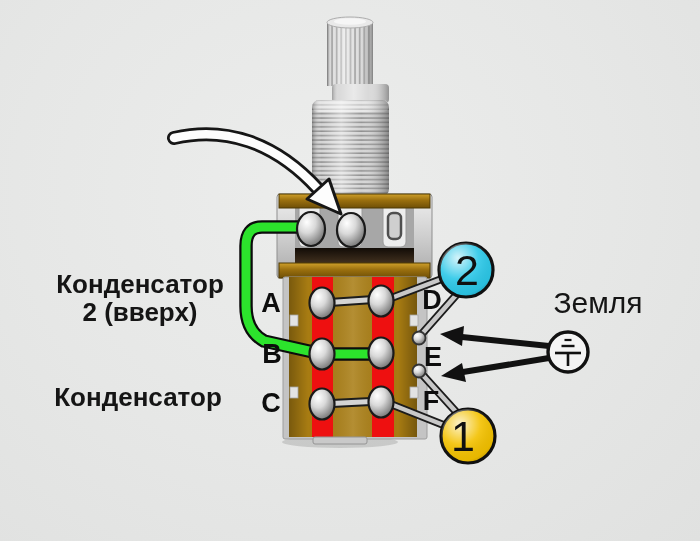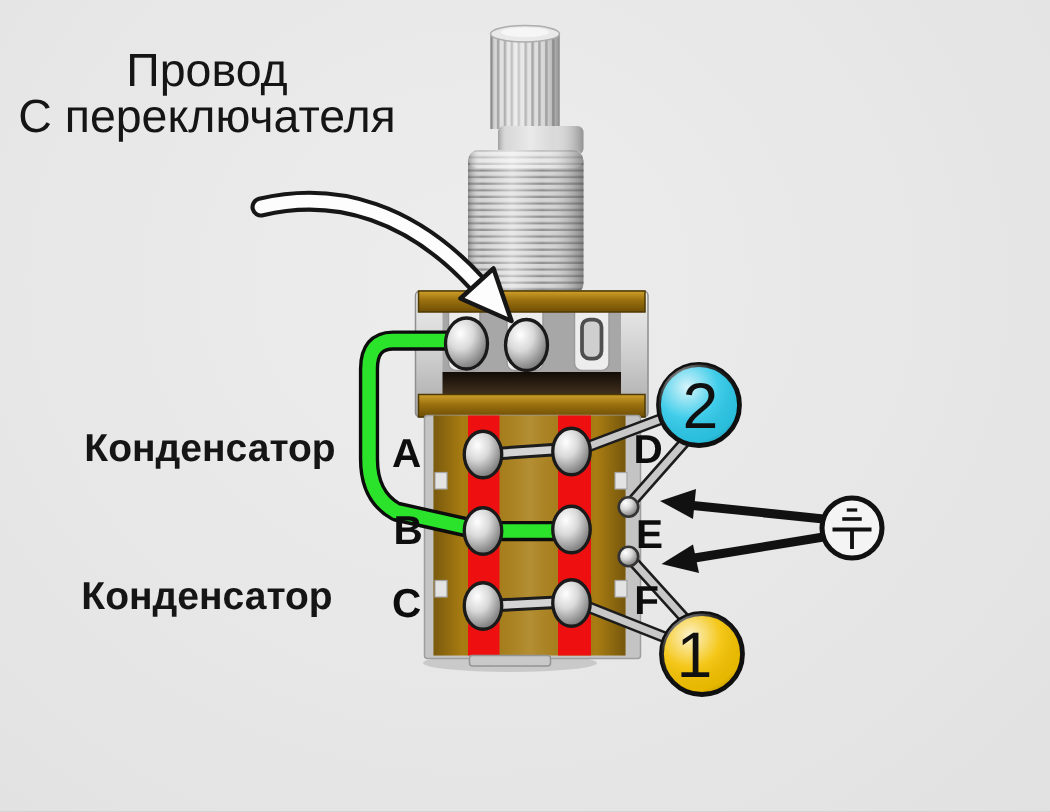--- a/index.html
+++ b/index.html
@@ -191,33 +191,31 @@
       <circle cx="466" cy="270" r="27" fill="url(#badgeShine)"></circle>
       <text x="467" y="285" text-anchor="middle" font-family="Liberation Sans, sans-serif" font-size="43" fill="#101010">2</text>
     </g>
     <g>
       <circle cx="468" cy="436" r="27" fill="#f3c100" stroke="#101010" stroke-width="3.2"></circle>
       <circle cx="468" cy="436" r="27" fill="url(#badgeShine)"></circle>
       <text x="463" y="451" text-anchor="middle" font-family="Liberation Sans, sans-serif" font-size="43" fill="#101010">1</text>
     </g>
   </svg>
 
-  <div class="lbl lbl-big" style="left:138px; top:62px;">
-    <div>Провод</div>
-    <div>С переключателя</div>
-  </div>
 
   <div class="lbl lbl-mid" style="left:140px; top:298px;">
     <div>Конденсатор</div>
+    <div>2 (вверх)</div>
   </div>
 
   <div class="lbl lbl-mid" style="left:138px; top:397px;">
     <div>Конденсатор</div>
   </div>
 
+  <div class="lbl lbl-ground" style="left:598px; top:303px;">Земля</div>
 
   <div class="term" style="left:271px; top:303px;">A</div>
   <div class="term" style="left:272px; top:354px;">B</div>
   <div class="term" style="left:271px; top:403px;">C</div>
   <div class="term" style="left:432px; top:300px;">D</div>
   <div class="term" style="left:433px; top:357px;">E</div>
   <div class="term" style="left:431px; top:401px;">F</div>
 
 </div>
 

